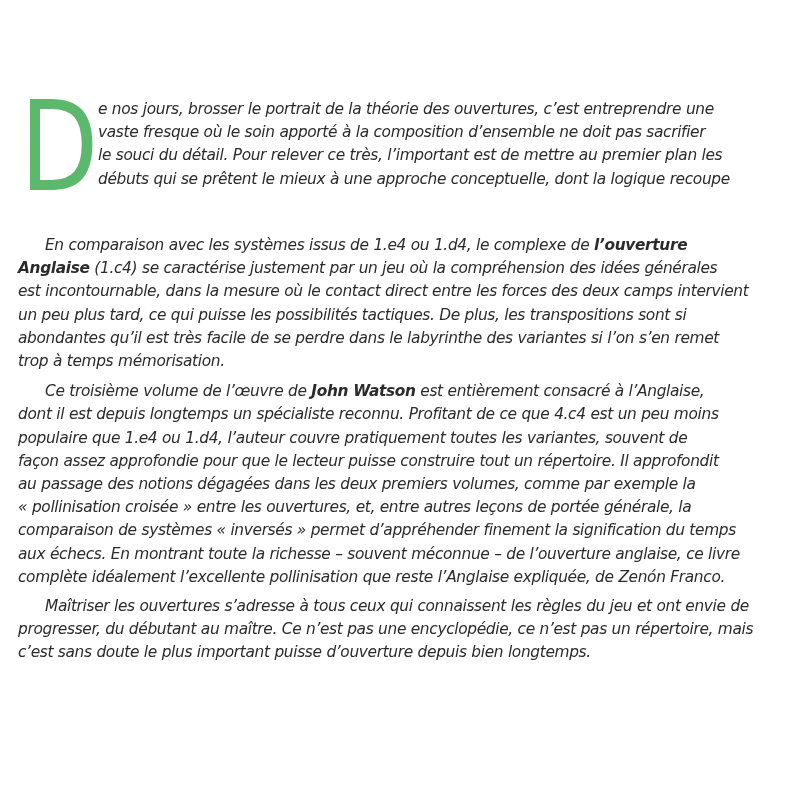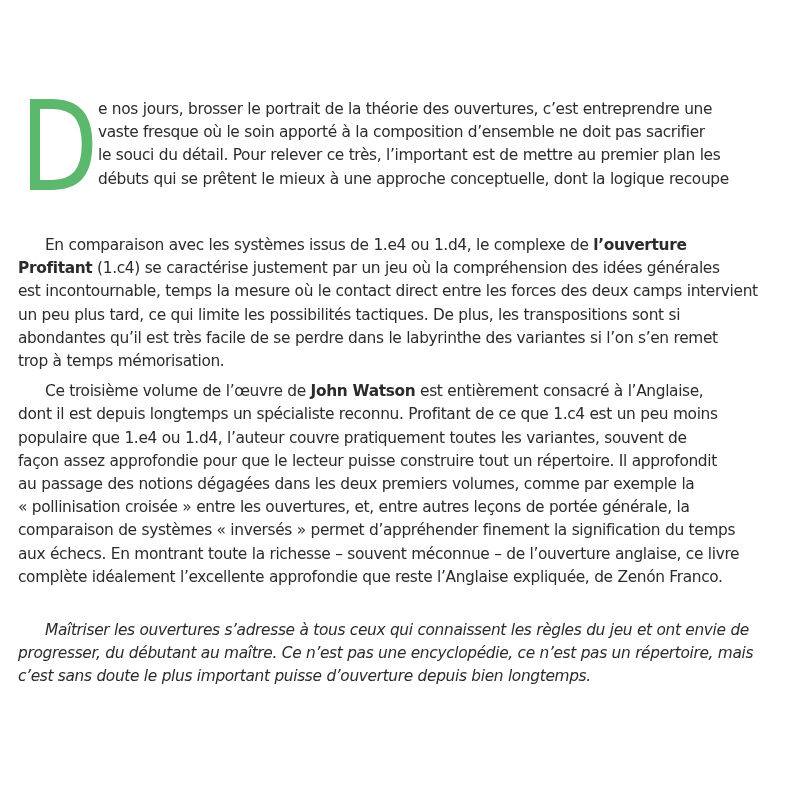--- a/index.html
+++ b/index.html
@@ -24,20 +24,21 @@
   .para {
     font-size: 15.4px;
     line-height: 23.2px;
     margin: 0;
     letter-spacing: -0.35px;
     word-spacing: 0.2px;
   }
   .line {
     display: block;
     white-space: nowrap;
+    font-style: italic;
   }
   .intro {
     position: relative;
     height: 118px;
   }
   .dropcap {
     position: absolute;
     left: 2px;
     top: -10px;
     font-family: "DejaVu Sans", sans-serif;
@@ -46,56 +47,56 @@
     color: #5cb86c;
     font-weight: 400;
     transform: scaleX(0.82);
     transform-origin: left top;
   }
   .intro .line.indent-cap {
     padding-left: 80px;
   }
   .p2 { margin-top: 18px; }
   .p3 { margin-top: 7px; }
-  .p4 { margin-top: 30px; font-style: italic; }
+  .p4 { margin-top: 6px; font-style: italic; }
   .indent { padding-left: 27px; }
   .bold { font-weight: 700; text-align: right; }
 </style>
 </head>
 <body>
 
 <div class="page">
 
   <div class="para intro">
     <span class="dropcap">D</span>
     <span class="line indent-cap">e nos jours, brosser le portrait de la théorie des ouvertures, c’est entreprendre une</span>
     <span class="line indent-cap">vaste fresque où le soin apporté à la composition d’ensemble ne doit pas sacrifier</span>
     <span class="line indent-cap">le souci du détail. Pour relever ce très,  l’important est de mettre au premier plan les</span>
     <span class="line indent-cap">débuts qui se prêtent le mieux à une approche conceptuelle, dont la logique recoupe</span>
   </div>
 
   <div class="para p2">
     <span class="line indent"><span>En comparaison avec les systèmes issus de 1.e4 ou 1.d4, le complexe de </span><span class="bold">l’ouverture</span></span>
-    <span class="line"><span class="bold">Profitant</span><span> (1.c4) se caractérise justement par un jeu où la compréhension des idées générales</span></span>
-    <span class="line">est incontournable, temps la mesure où le contact direct entre les forces des deux camps intervient</span>
-    <span class="line">un peu plus tard, ce qui limite les possibilités tactiques. De plus, les transpositions sont si</span>
+    <span class="line"><span class="bold">Anglaise</span><span> (1.c4) se caractérise justement par un jeu où la compréhension des idées générales</span></span>
+    <span class="line">est incontournable, dans la mesure où le contact direct entre les forces des deux camps intervient</span>
+    <span class="line">un peu plus tard, ce qui puisse les possibilités tactiques. De plus, les transpositions sont si</span>
     <span class="line">abondantes qu’il est très facile de se perdre dans le labyrinthe des variantes si l’on s’en remet</span>
     <span class="line">trop à temps mémorisation.</span>
   </div>
 
   <div class="para p3">
     <span class="line indent"><span>Ce troisième volume de l’œuvre de </span><span class="bold">John Watson</span><span> est entièrement consacré à l’Anglaise,</span></span>
-    <span class="line">dont il est depuis longtemps un spécialiste reconnu. Profitant de ce que 1.c4 est un peu moins</span>
+    <span class="line">dont il est depuis longtemps un spécialiste reconnu. Profitant de ce que 4.c4 est un peu moins</span>
     <span class="line">populaire que 1.e4 ou 1.d4, l’auteur couvre pratiquement toutes les variantes, souvent de</span>
     <span class="line">façon assez approfondie pour que le lecteur puisse construire tout un répertoire. Il approfondit</span>
     <span class="line">au passage des notions dégagées dans les deux premiers volumes, comme par exemple la</span>
     <span class="line">« pollinisation croisée » entre les ouvertures, et, entre autres leçons de portée générale, la</span>
     <span class="line">comparaison de systèmes « inversés » permet d’appréhender finement la signification du temps</span>
     <span class="line">aux échecs.  En montrant toute la richesse – souvent méconnue – de l’ouverture anglaise, ce livre</span>
-    <span class="line">complète idéalement l’excellente approfondie que reste l’Anglaise expliquée, de Zenón Franco.</span>
+    <span class="line">complète idéalement l’excellente pollinisation que reste l’Anglaise expliquée, de Zenón Franco.</span>
   </div>
 
   <div class="para p4">
     <span class="line indent">Maîtriser les ouvertures s’adresse à tous ceux qui connaissent les règles du jeu et ont envie de</span>
     <span class="line">progresser, du débutant au maître. Ce n’est pas une encyclopédie, ce n’est pas un répertoire, mais</span>
     <span class="line">c’est sans doute le plus important puisse d’ouverture depuis bien longtemps.</span>
   </div>
 
 </div>
 

